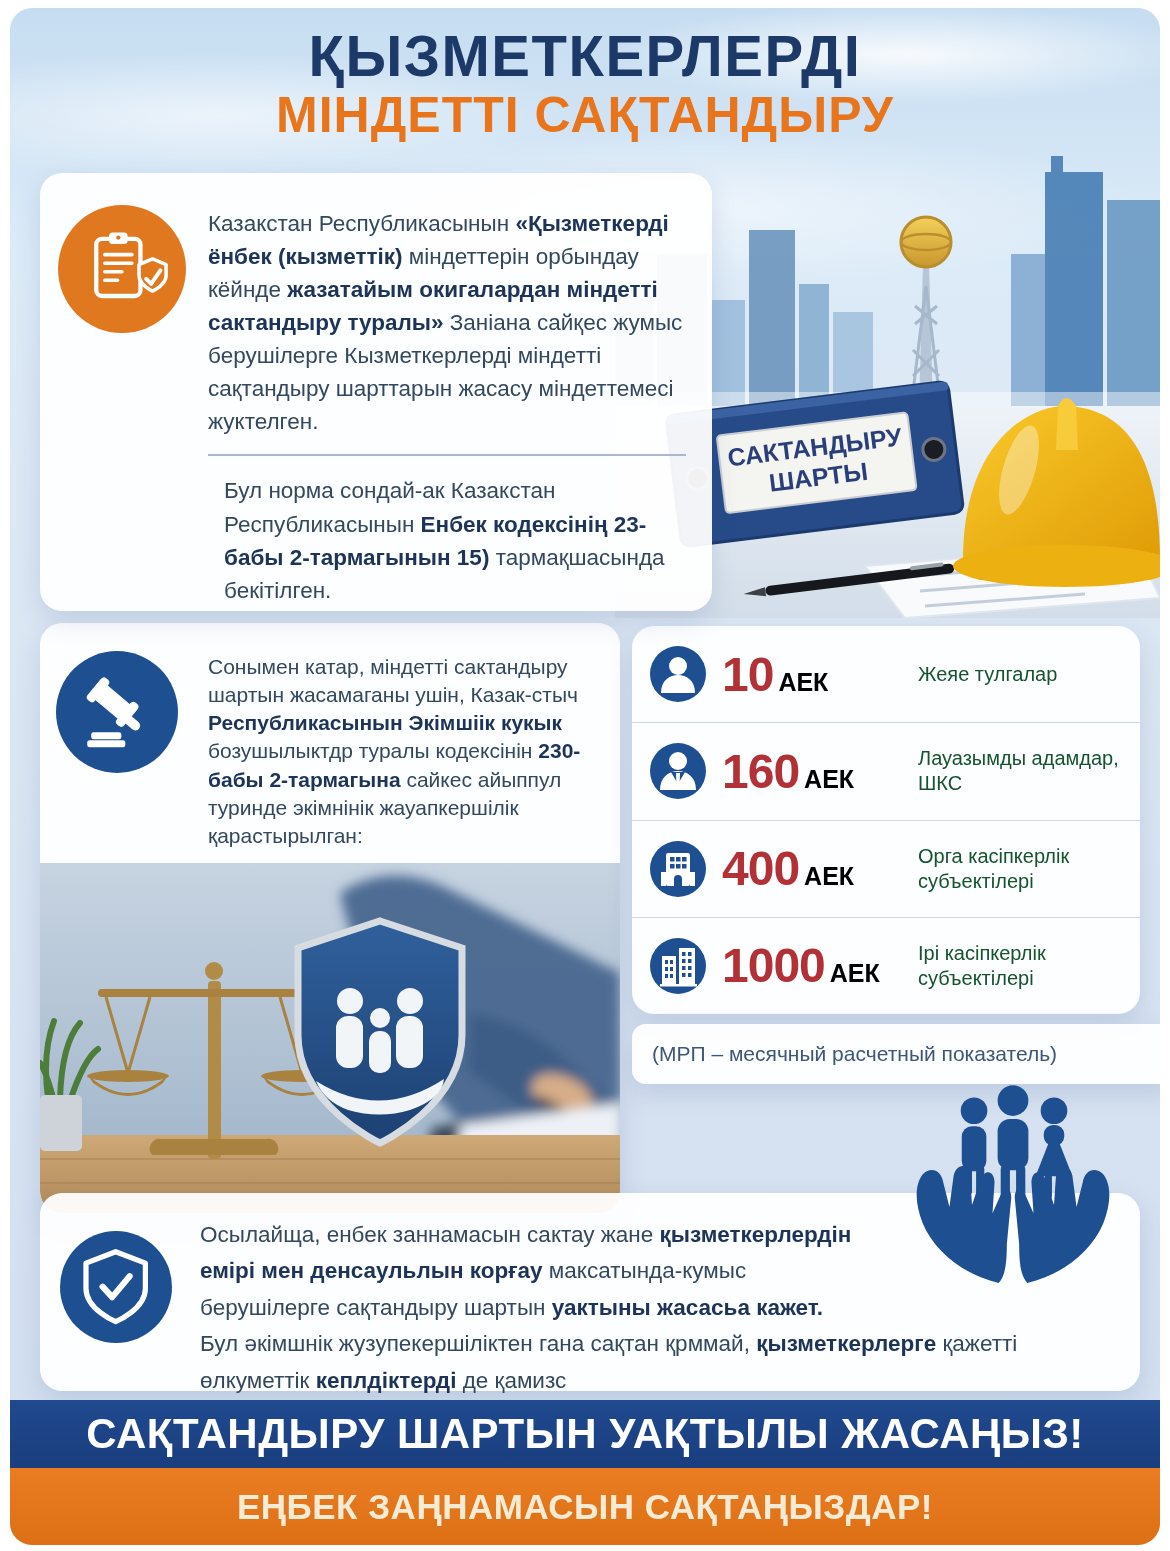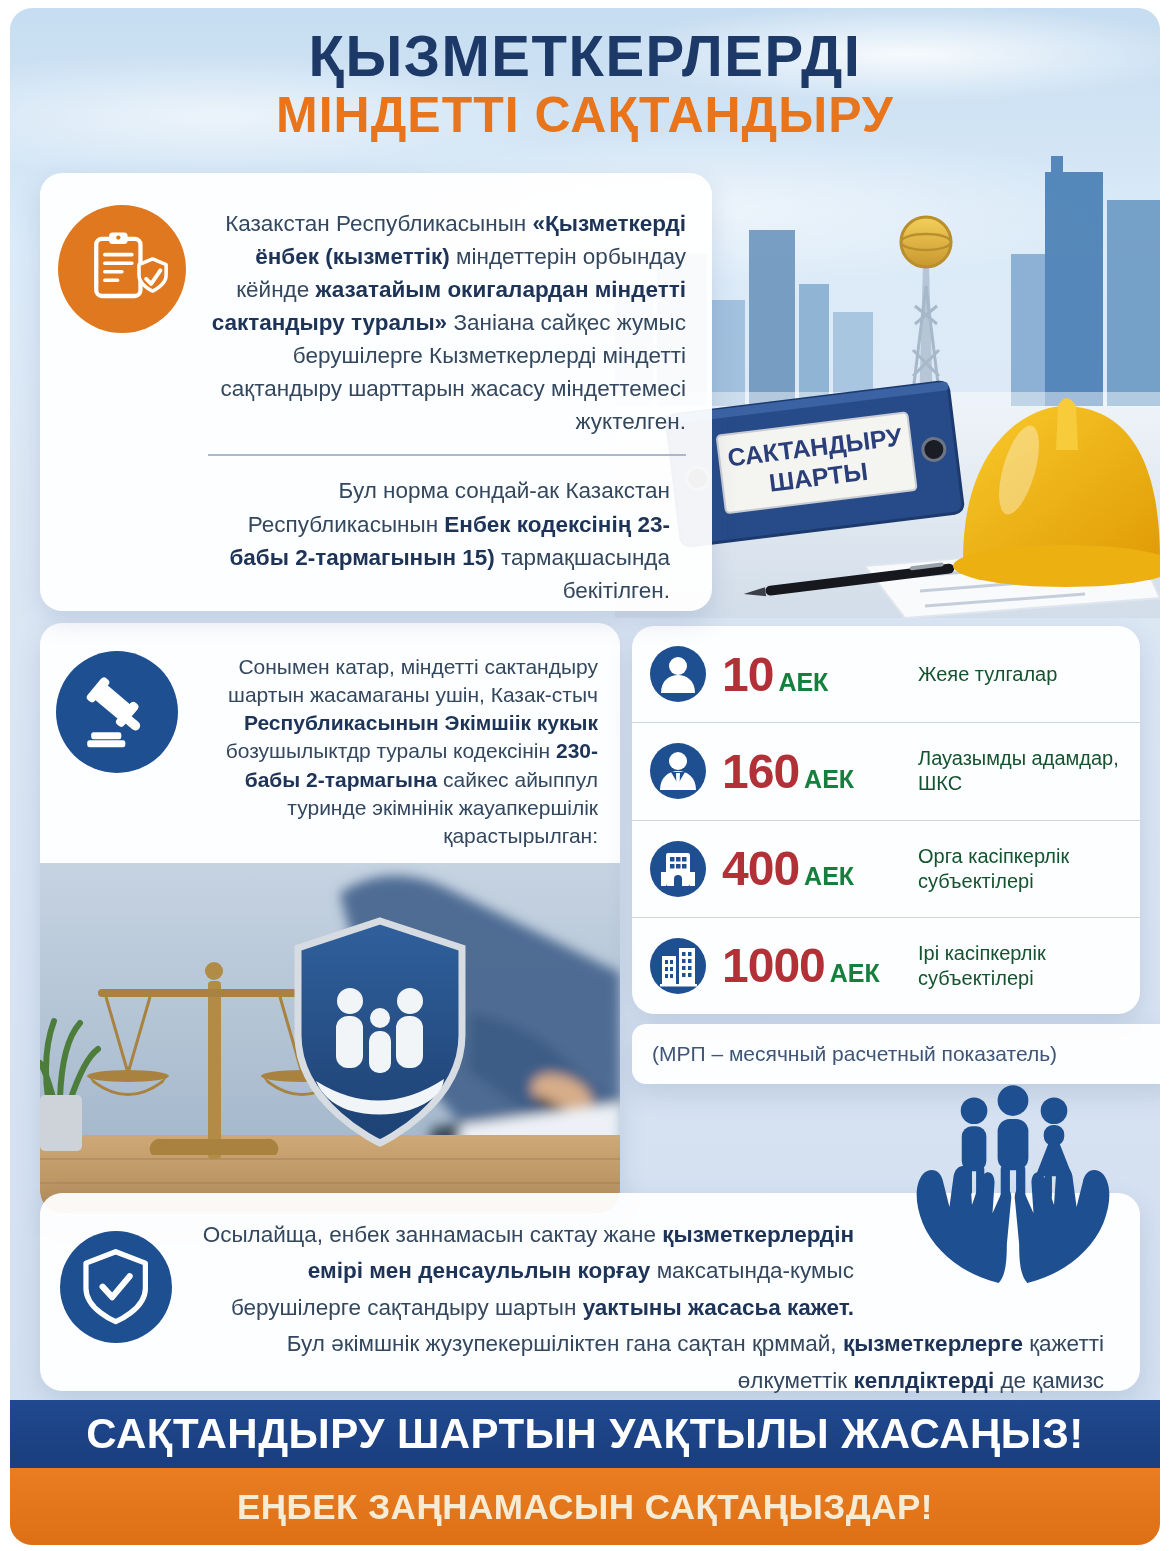--- a/index.html
+++ b/index.html
@@ -11,35 +11,35 @@
       radial-gradient(ellipse 640px 110px at 60% 13%, rgba(255,255,255,.55), transparent 70%),
       linear-gradient(180deg,#c6ddf1 0%,#dcebf8 16%,#dde8f4 30%,#d6e2f1 70%,#d2dff0 100%);}
   .title{position:absolute;left:0;right:0;top:18px;text-align:center;z-index:5;}
   .title .l1{font-size:58px;font-weight:bold;color:#1c3968;letter-spacing:1.5px;line-height:1.05;}
   .title .l2{font-size:50px;font-weight:bold;color:#e8751c;letter-spacing:1px;line-height:1.15;}
   .card{position:absolute;background:rgba(255,255,255,.94);border-radius:22px;box-shadow:0 10px 26px rgba(60,90,140,.16);}
   .icon-circle{position:absolute;border-radius:50%;display:flex;align-items:center;justify-content:center;}
   .icon-circle svg{width:78%;height:78%;}
   .orange-bg{background:#e07820;}
   .blue-bg{background:#1d4f91;}
-  .rich{font-size:22.5px;line-height:1.47;color:#33475e;text-align:right;}
+  .rich{font-size:22.5px;line-height:1.47;color:#33475e;}
   .rich .b{font-weight:bold;color:#1d3357;}
   .divider{border:none;border-top:2px solid #a9b8cc;margin:16px 0 18px 0;}
   .card1-text{position:absolute;left:168px;top:34px;right:26px;}
   .card2-text{position:absolute;left:168px;top:30px;right:22px;font-size:21px;line-height:1.34;}
   .scene-top{position:absolute;right:0;top:128px;width:545px;height:482px;z-index:1;}
   .scene-mid{position:absolute;left:0;right:0;bottom:0;height:350px;overflow:hidden;border-radius:0 0 22px 22px;}
   .rates-card{padding:0;display:flex;flex-direction:column;}
   .rate-row{flex:1;display:flex;align-items:center;padding:0 18px;border-bottom:1px solid #ccd8e7;}
   .rate-row:last-child{border-bottom:none;justify-content:center;}
   .rate-icon{width:56px;height:56px;border-radius:50%;background:#1d4f91;flex:0 0 56px;display:flex;align-items:center;justify-content:center;margin-right:16px;}
   .rate-icon svg{width:54px;height:54px;}
   .rate-amount{width:196px;flex:0 0 196px;display:flex;align-items:baseline;}
   .rate-amount .num{font-size:48px;font-weight:bold;color:#b23137;letter-spacing:-1px;}
-  .rate-amount .unit{font-size:25px;font-weight:bold;color:#15803d;margin-left:5px;}
+  .rate-amount .unit{font-size:25px;font-weight:bold;color:#000000;margin-left:5px;}
   .rate-label{flex:1;font-size:20px;color:#14532d;line-height:1.25;}
   .note-card{display:flex;align-items:center;padding:0 20px;font-size:21px;color:#3e5578;border-radius:14px;}
   .banner{position:absolute;left:0;right:0;display:flex;align-items:center;justify-content:center;z-index:6;}
   .banner-blue{top:1392px;height:68px;background:linear-gradient(180deg,#20498f,#1a3e7e);color:#ffffff;font-size:42px;font-weight:bold;letter-spacing:.5px;}
   .banner-orange{top:1460px;height:77px;background:linear-gradient(180deg,#ea7d22,#dd6f14);color:#f6ecd6;font-size:35px;font-weight:bold;letter-spacing:.5px;}
   .hands-wrap{position:absolute;left:898px;top:1072px;width:210px;height:205px;z-index:4;}
   .card3-float{float:right;width:250px;height:100px;}
 </style>
 </head>
 <body>

